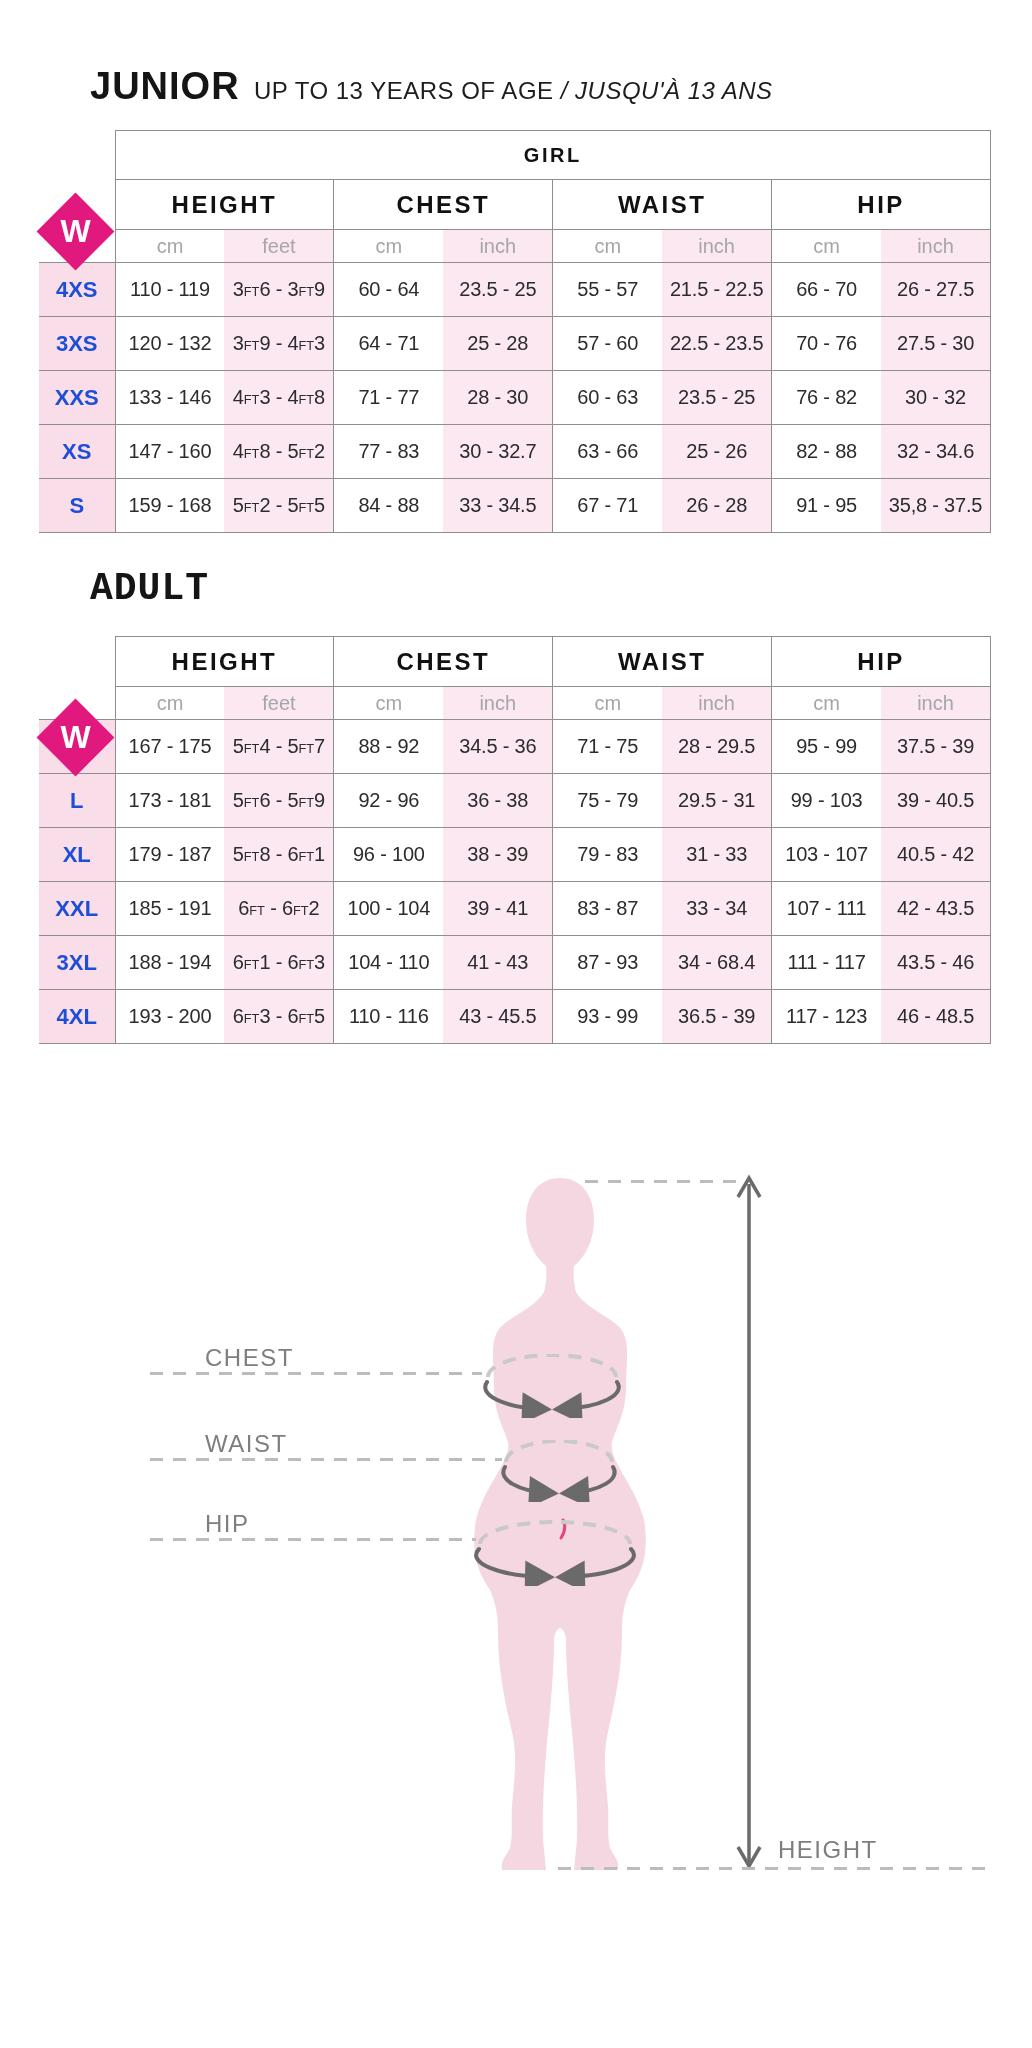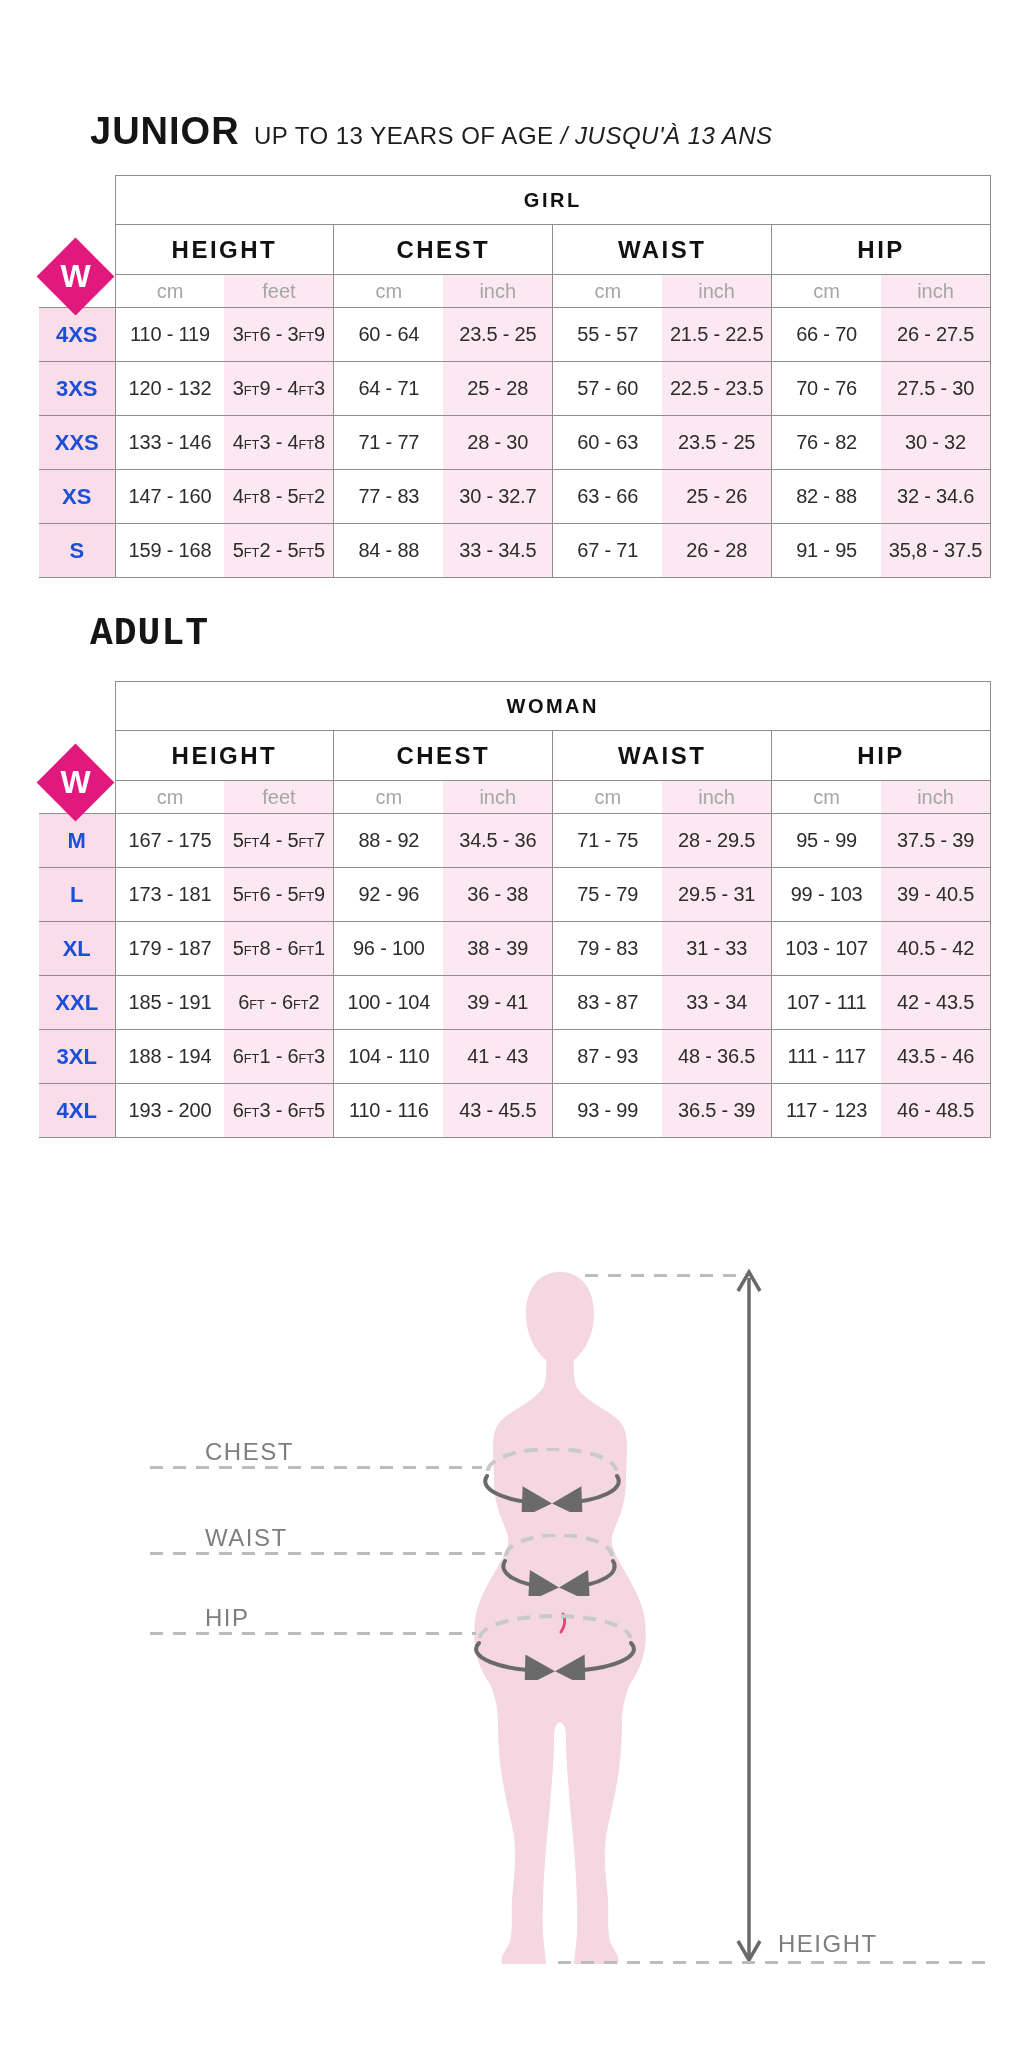--- a/index.html
+++ b/index.html
@@ -9,21 +9,21 @@
     --accent:#e1187d;
     --unit-gray:#a6a6a6;
     --diagram-gray:#6a6a6a;
     --label-gray:#7e7e7e;
     --dash-gray:#bcbcbc;
   }
   html,body{margin:0;padding:0;background:#fff;}
   .sheet{
     position:relative;width:1032px;height:2048px;background:#ffffff;
     font-family:"Liberation Sans","DejaVu Sans",sans-serif;color:#222;
-    overflow:hidden;box-sizing:border-box;padding-top:110px;
+    overflow:hidden;box-sizing:border-box;padding-top:65px;
   }
   .title-row{margin-left:90px;white-space:nowrap;}
   .big-title{display:inline-block;font-size:38px;font-weight:800;letter-spacing:1px;color:#151515;}
   .subtitle{display:inline-block;font-size:24px;font-weight:400;color:#1d1d1d;letter-spacing:0.5px;margin-left:10px;}
   .subtitle .fr{font-style:italic;}
   .title-row.first{margin-bottom:22px;}
   .adult-row{margin-top:34px;margin-bottom:26px;font-family:Liberation Mono, monospace;}
 
   .table-block{position:relative;margin-left:39px;width:952px;}
   table.size-table{border-collapse:collapse;table-layout:fixed;width:952px;}
@@ -183,24 +183,20 @@
           <col>
           <col>
           <col>
           <col>
           <col>
           <col>
       </colgroup>
       <thead>
         <tr>
           <th class="gutter-cell"></th>
-          <th class="banner" colspan="8">WOMAN</th>
-        </tr>
-        <tr>
-          <th class="gutter-cell"></th>
           <th class="group" colspan="2">HEIGHT</th>
           <th class="group" colspan="2">CHEST</th>
           <th class="group" colspan="2">WAIST</th>
           <th class="group" colspan="2">HIP</th>
         </tr>
         <tr class="units">
           <th class="gutter-cell"></th>
           <th>cm</th>
           <th>feet</th>
           <th>cm</th>
@@ -256,21 +252,21 @@
             <td>107 - 111</td>
             <td class="pink">42 - 43.5</td>
           </tr>
           <tr class="data-row">
             <th class="size">3XL</th>
             <td>188 - 194</td>
             <td class="pink">6<span class="ft">FT</span>1 - 6<span class="ft">FT</span>3</td>
             <td>104 - 110</td>
             <td class="pink">41 - 43</td>
             <td>87 - 93</td>
-            <td class="pink">48 - 36.5</td>
+            <td class="pink">34 - 68.4</td>
             <td>111 - 117</td>
             <td class="pink">43.5 - 46</td>
           </tr>
           <tr class="data-row">
             <th class="size">4XL</th>
             <td>193 - 200</td>
             <td class="pink">6<span class="ft">FT</span>3 - 6<span class="ft">FT</span>5</td>
             <td>110 - 116</td>
             <td class="pink">43 - 45.5</td>
             <td>93 - 99</td>

